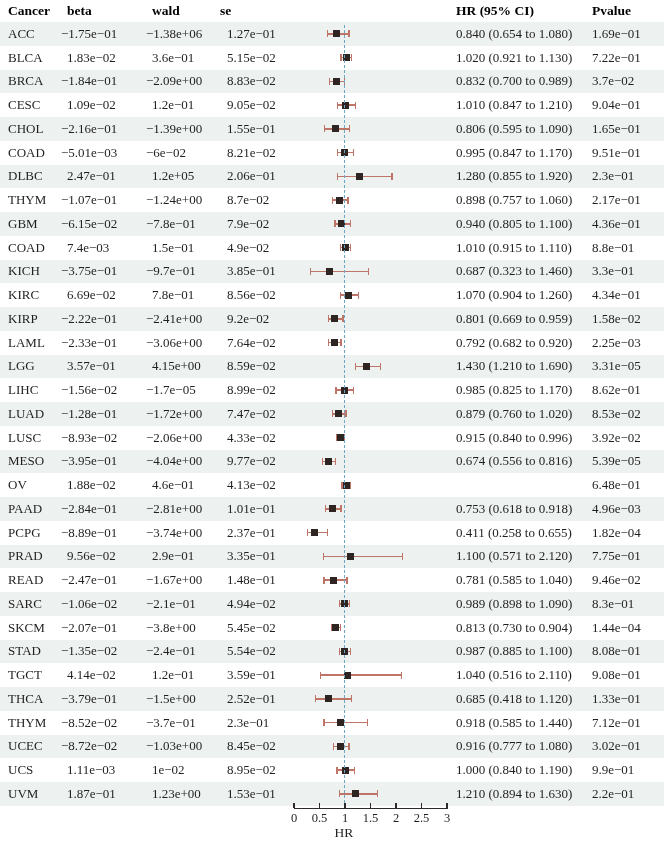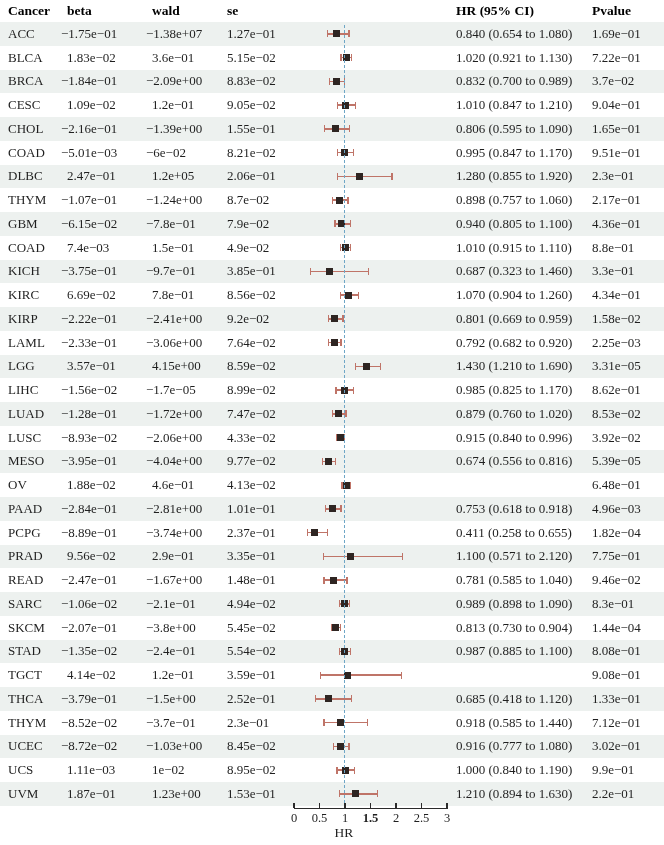--- a/index.html
+++ b/index.html
@@ -3,21 +3,21 @@
 <meta charset="utf-8">
 <style>
   html,body{margin:0;padding:0;background:#fff;}
   .fig{
     position:relative;width:664px;height:845px;background:#ffffff;
     font-family:"Liberation Serif","DejaVu Serif",serif;color:#1f1f1f;overflow:hidden;
   }
   
   .hdr{position:absolute;top:0;left:0;width:664px;height:22px;}
   .hc{position:absolute;top:0;line-height:22px;font-weight:bold;font-size:13.5px;color:#000;white-space:nowrap;}
-  .h-cancer{left:8px}.h-beta{left:67px}.h-wald{left:152px}.h-se{left:227px}.h-hrci{left:456px}.h-pv{left:592px}
+  .h-cancer{left:8px}.h-beta{left:67px}.h-wald{left:152px}.h-se{left:220px}.h-hrci{left:456px}.h-pv{left:592px}
   
   .rows{position:absolute;left:0;top:22px;width:664px;height:784px;display:flex;flex-direction:column;}
   .row{flex:1 1 auto;position:relative;}
   .row.stripe{background:#edf1ef;}
   .c{position:absolute;top:0;bottom:0;display:flex;align-items:center;font-size:13px;white-space:nowrap;}
   .col-cancer{left:8px}
   .col-beta{left:67px}.col-beta.neg{left:61px}
   .col-wald{left:152px}.col-wald.neg{left:146px}
   .col-se{left:227px}
   .col-plot{left:288px;width:164px;}
@@ -46,21 +46,21 @@
     <span class="hc h-wald">wald</span>
     <span class="hc h-se">se</span>
     <span class="hc h-hrci">HR (95% CI)</span>
     <span class="hc h-pv">Pvalue</span>
   </div>
 
   <div class="rows" id="rows">
       <div class="row stripe">
     <span class="c col-cancer">ACC</span>
     <span class="c col-beta neg">−1.75e−01</span>
-    <span class="c col-wald neg">−1.38e+07</span>
+    <span class="c col-wald neg">−1.38e+06</span>
     <span class="c col-se">1.27e−01</span>
     <span class="c col-plot">
       <span class="ci-line" style="left: 39.354px; width: 21.726px;"></span>
       <span class="ci-cap" style="left: 38.754px;"></span>
       <span class="ci-cap" style="left: 60.48px;"></span>
       <span class="hr-marker" style="left: 45.34px;"></span>
     </span>
     <span class="c col-hrci">0.840 (0.654 to 1.080)</span>
     <span class="c col-pv">1.69e−01</span>
   </div>
@@ -431,20 +431,21 @@
     <span class="c col-cancer">TGCT</span>
     <span class="c col-beta">4.14e−02</span>
     <span class="c col-wald">1.2e−01</span>
     <span class="c col-se">3.59e−01</span>
     <span class="c col-plot">
       <span class="ci-line" style="left: 32.316px; width: 81.294px;"></span>
       <span class="ci-cap" style="left: 31.716px;"></span>
       <span class="ci-cap" style="left: 113.01px;"></span>
       <span class="hr-marker" style="left: 55.54px;"></span>
     </span>
+    <span class="c col-hrci">1.040 (0.516 to 2.110)</span>
     <span class="c col-pv">9.08e−01</span>
   </div>
       <div class="row stripe">
     <span class="c col-cancer">THCA</span>
     <span class="c col-beta neg">−3.79e−01</span>
     <span class="c col-wald neg">−1.5e+00</span>
     <span class="c col-se">2.52e−01</span>
     <span class="c col-plot">
       <span class="ci-line" style="left: 27.318px; width: 35.802px;"></span>
       <span class="ci-cap" style="left: 26.718px;"></span>
@@ -517,21 +518,21 @@
   <div class="axis" id="axis">
     <div class="axis-line"></div>
     <div class="axis-title">HR</div>
   <span class="axis-tick" style="left: 293.4px;"></span>
       <span class="axis-tick-label" style="left: 294px;">0</span>
       <span class="axis-tick" style="left: 318.9px;"></span>
       <span class="axis-tick-label" style="left: 319.5px;">0.5</span>
       <span class="axis-tick" style="left: 344.4px;"></span>
       <span class="axis-tick-label" style="left: 345px;">1</span>
       <span class="axis-tick" style="left: 369.9px;"></span>
-      <span class="axis-tick-label" style="left: 370.5px; font-weight: bold;">1.5</span>
+      <span class="axis-tick-label" style="left: 370.5px;">1.5</span>
       <span class="axis-tick" style="left: 395.4px;"></span>
       <span class="axis-tick-label" style="left: 396px;">2</span>
       <span class="axis-tick" style="left: 420.9px;"></span>
       <span class="axis-tick-label" style="left: 421.5px;">2.5</span>
       <span class="axis-tick" style="left: 446.4px;"></span>
       <span class="axis-tick-label" style="left: 447px;">3</span>
     </div>
 
 </div>
 

